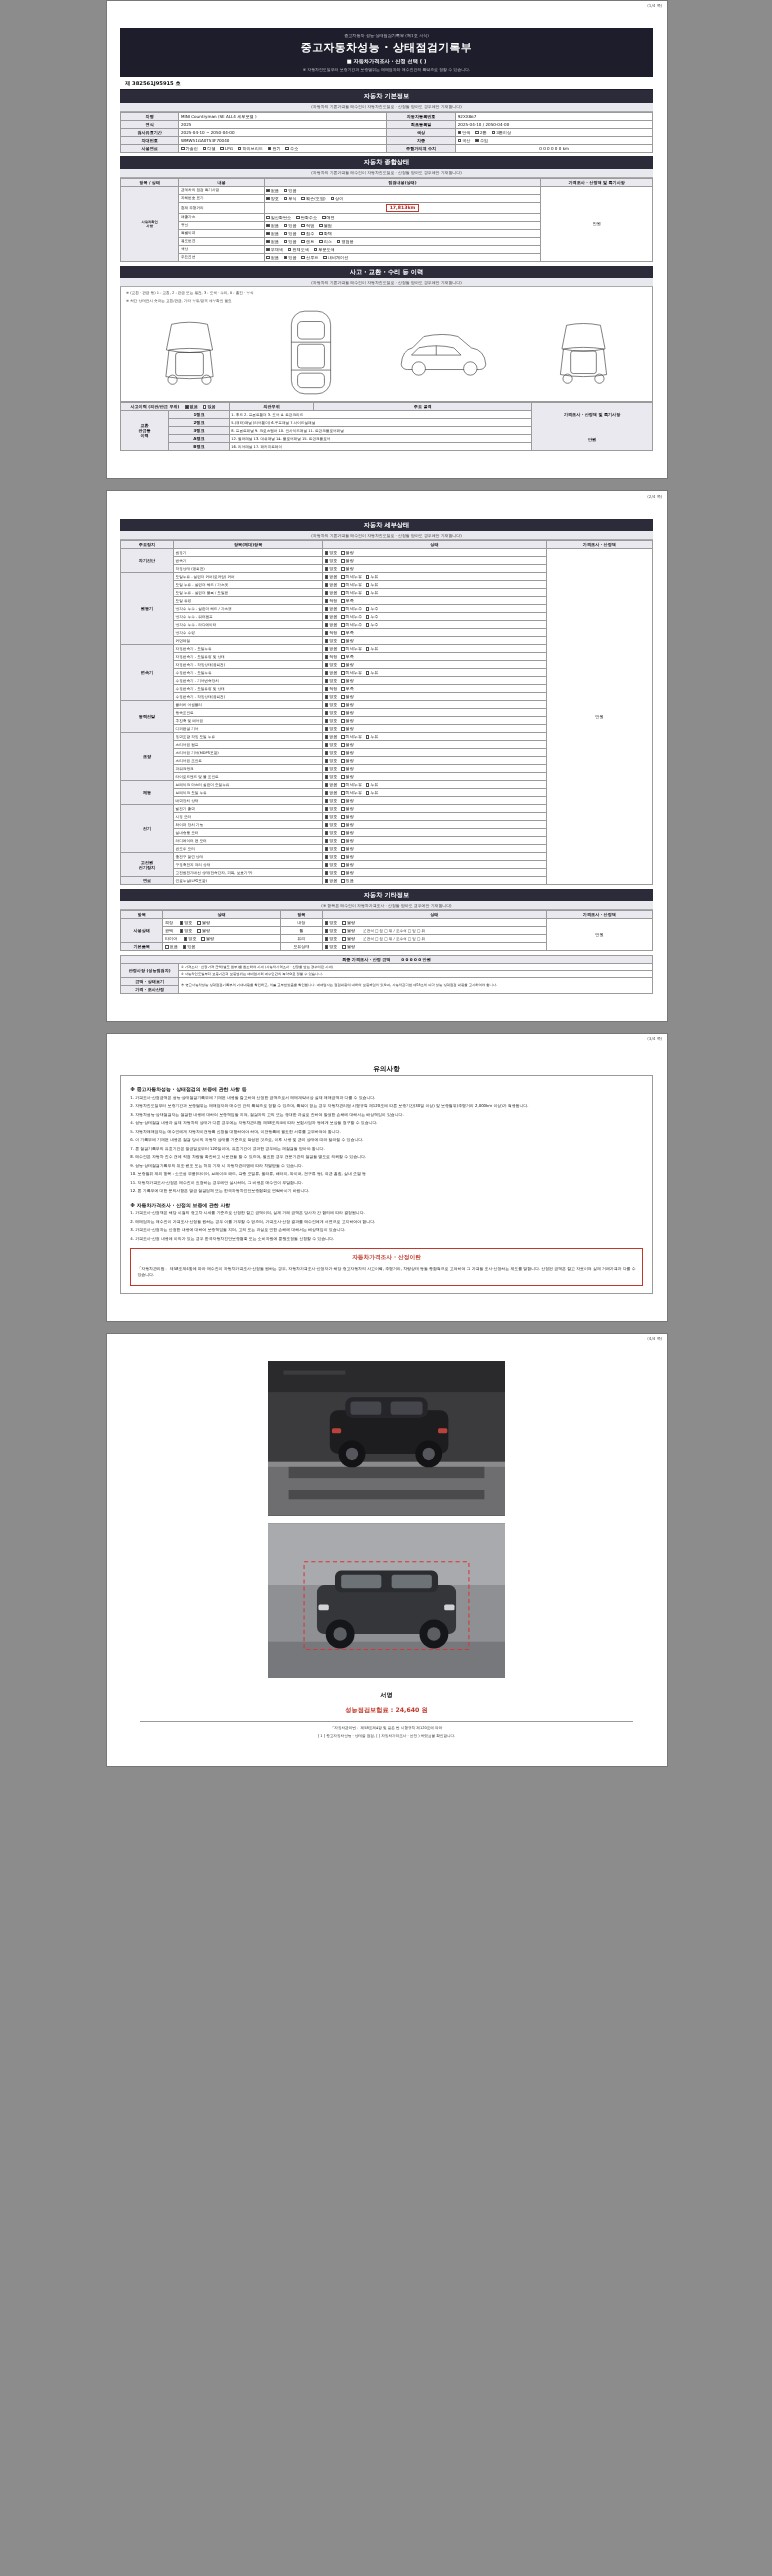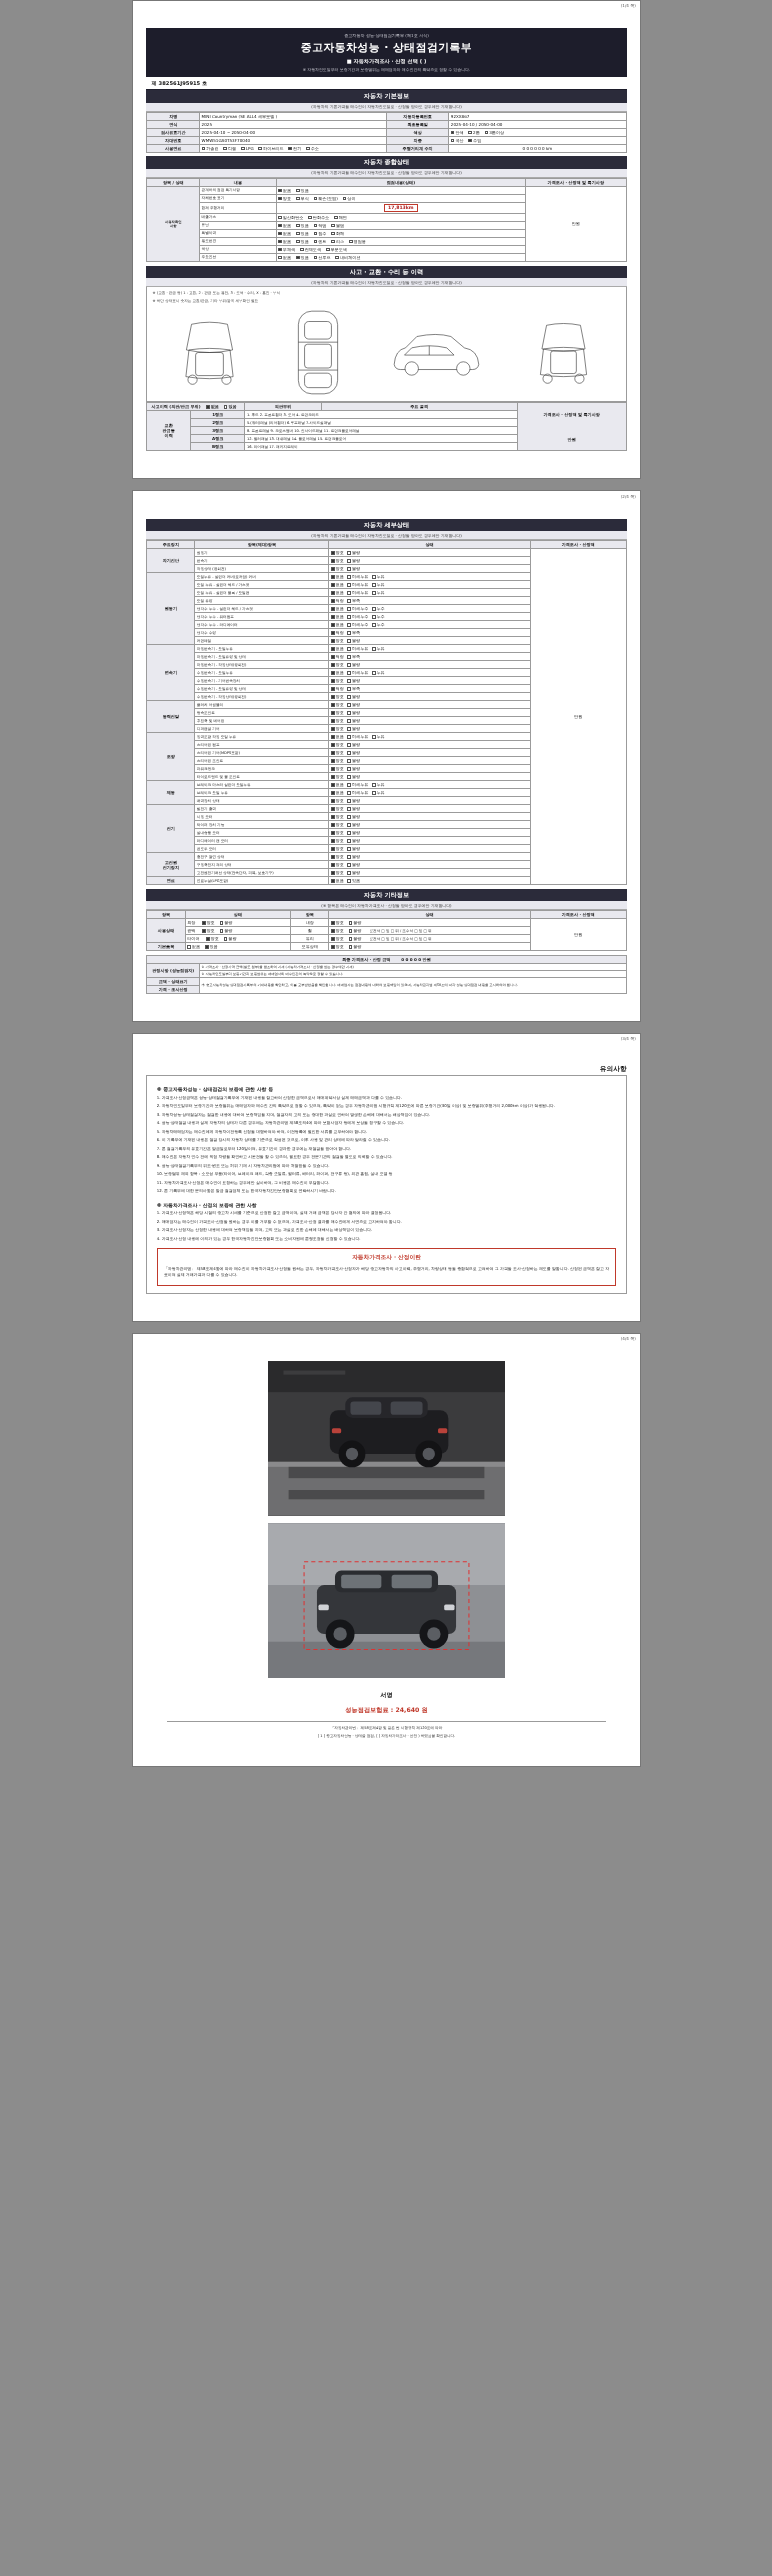--- a/index.html
+++ b/index.html
@@ -5,21 +5,21 @@
   * { box-sizing: border-box; }
   html, body { margin:0; padding:0; background:#8c8c8c; }
   body {
     width:773px;
     font-family:"DejaVu Sans","Liberation Sans",sans-serif;
     font-size:4.6px;
     color:#111;
     -webkit-font-smoothing:antialiased;
   }
   .page {
-    width:509px;
+    width:562px;
     margin:0 auto;
     background:#fff;
     position:relative;
     padding:0;
     margin-bottom:11.3px;
     border:0.5px solid #777;
   }
   .pagewrap { padding:23px 0 15.5px 0; }
   .sheet { padding:4.1px 13.4px 11.3px 13.4px; }
 
@@ -84,21 +84,21 @@
   
   .diagram-area {
     border:0.5px solid #9b9b9b; border-top:none;
     padding:4.1px 5.2px 2.1px 5.2px;
   }
   .diag-note { font-size:3.6px; color:#333; line-height:1.5; margin-bottom:2.1px;}
   .cars { display:flex; justify-content:space-around; align-items:center; gap:2.1px; }
   .cars svg { display:block; }
 
   
-  .notice-title { text-align:right; font-weight:bold; font-size:6.7px; padding:4.1px 0 1px; }
+  .notice-title { text-align:center; font-weight:bold; font-size:6.7px; padding:4.1px 0 1px; }
   .notice-box { border:0.5px solid #9b9b9b; padding:7.2px 9.3px; }
   .notice-h { font-weight:bold; font-size:4.9px; margin:3.1px 0 2.1px; }
   .notice-p { font-size:3.9px; line-height:1.65; margin:0 0 2.1px 0; text-align:justify; }
   .redbox {
     border:1px solid #c0392b; padding:4.1px 6.2px; margin-top:6.2px;
   }
   .redbox h4 { text-align:center; color:#c0392b; font-size:5.7px; margin:1px 0 3.1px; }
 
   
   .photo-title { text-align:center; font-weight:bold; font-size:6.7px; padding:5.2px 0; }

